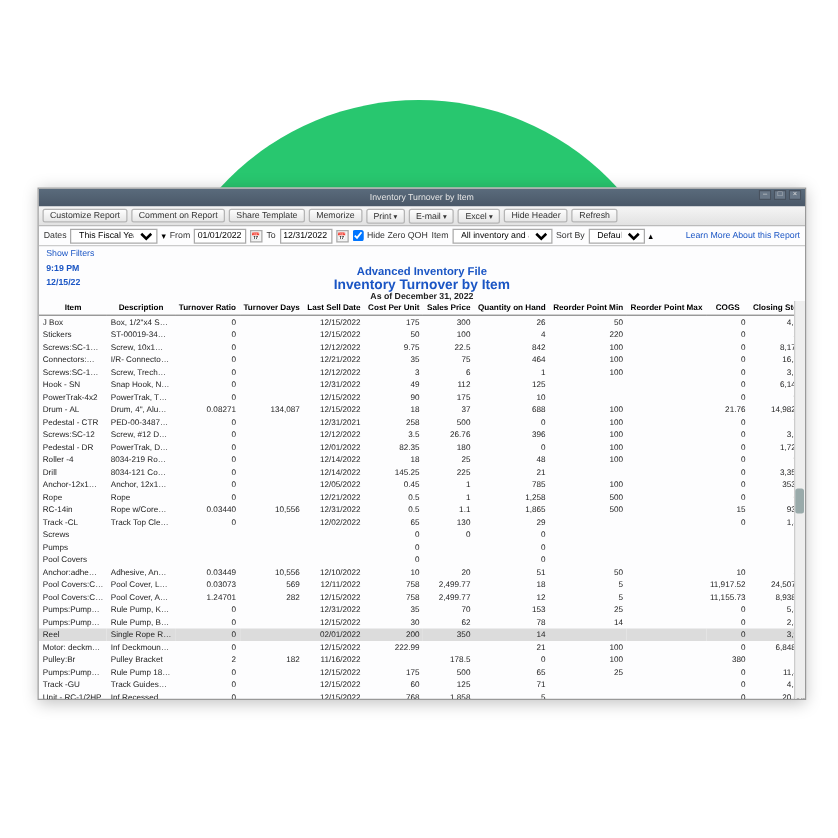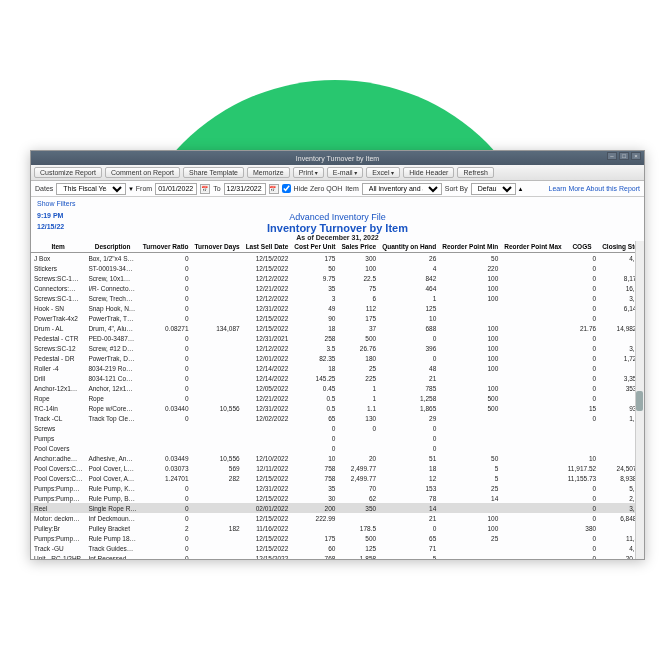--- a/index.html
+++ b/index.html
@@ -82,21 +82,21 @@
   font-size: 7px; height: 12px;
   border: 1px solid #aaa; background: #fff;
   padding: 0 2px;
 }
 .dateinput { width: 42px; }
 .filtersbar .ico { width: 10px; height:10px; display:inline-flex; align-items:center; justify-content:center; border:1px solid #aaa; background:#f4f4f4; font-size:6px; }
 .showfilters { padding: 3px 6px; color: #1a55c4; font-size: 7px; cursor:pointer; }
 .metablock { padding: 0 6px 2px; }
 .metablock .ts { color: #1a55c4; font-weight: bold; font-size: 7px; line-height:11px; }
 .rpttitle { text-align: center; margin-top: -22px; }
-.rpttitle .company { color: #1a55c4; font-weight: normal; font-size: 9px; }
+.rpttitle .company { color: #1a55c4; font-weight: bold; font-size: 9px; }
 .rpttitle .rname { color: #1a55c4; font-weight: bold; font-size: 11px; }
 .rpttitle .asof { color: #222; font-weight: bold; font-size: 7px; }
 .tablewrap { flex:1; overflow: auto; position: relative; }
 table { border-collapse: collapse; width: 100%; font-size: 6.5px; }
 th { text-align: center; font-weight: bold; color: #000; border-bottom: 1px solid #999; padding: 2px 3px; white-space: nowrap; }
 td { padding: 1.5px 3px; white-space: nowrap; color: #222; }
 td.l { text-align: left; }
 td.r { text-align: right; }
 tr.highlight td { background: #dcdcdc; }
 .scrollind { position:absolute; right:0; top:0; bottom:0; width:9px; background:#eee; border-left:1px solid #ccc; }

